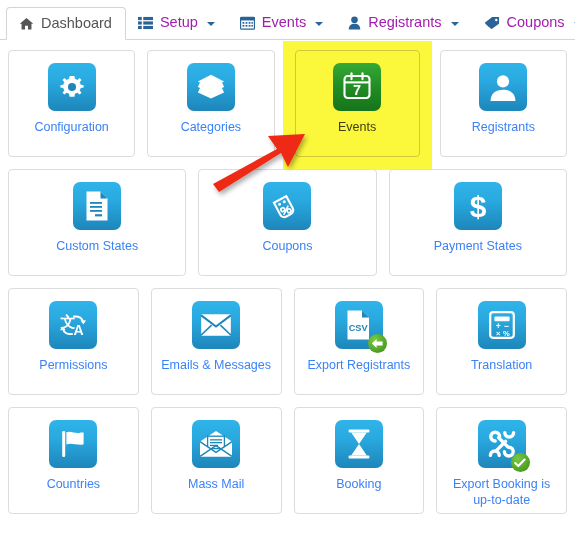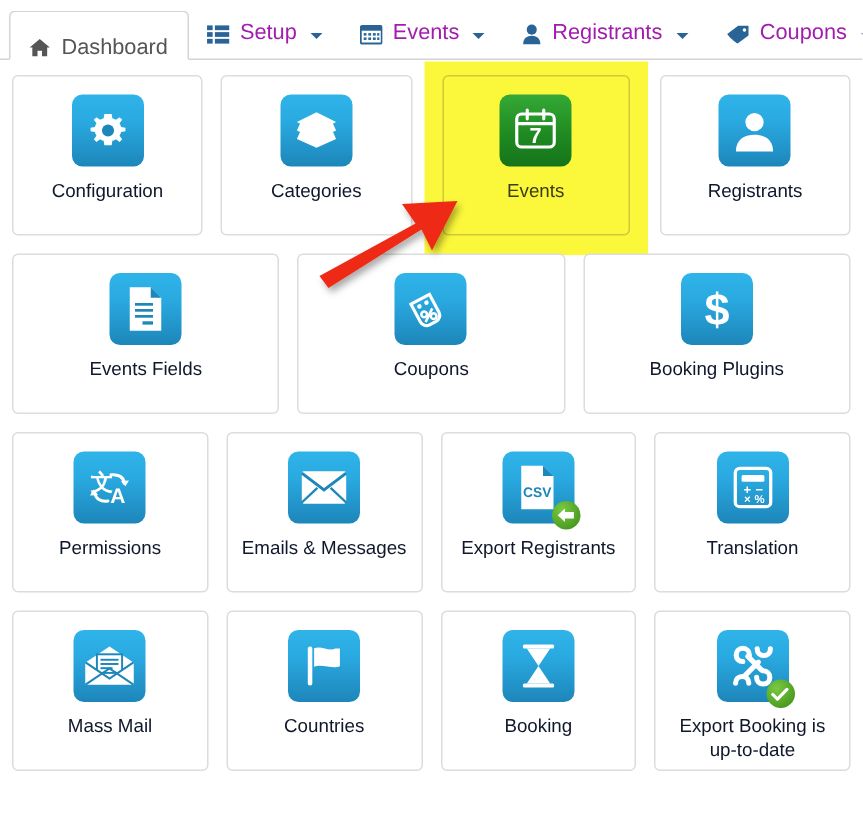--- a/index.html
+++ b/index.html
@@ -35,21 +35,20 @@
     text-decoration: none;
   }
   .nav-tab.active {
     color: #555555;
     background: #ffffff;
     border: 1px solid #d4d4d4;
     border-bottom-color: #ffffff;
     border-radius: 4px 4px 0 0;
     margin-bottom: -1px;
     z-index: 3;
-    align-items: flex-end;
   }
   .nav-tab .lbl { line-height: 1; }
   .caret {
     width: 0; height: 0;
     border-left: 4px solid transparent;
     border-right: 4px solid transparent;
     border-top: 4px solid #2a6496;
     margin-left: 2px;
     margin-top: 2px;
   }
@@ -95,21 +94,21 @@
     background: linear-gradient(180deg, #2fb4e9 0%, #29a9e0 38%, #1d86ba 100%);
     display: flex; align-items: center; justify-content: center;
     position: relative;
   }
   .icon-box.green {
     background: linear-gradient(180deg, #35a935 0%, #1f8a22 55%, #16741a 100%);
   }
   .tile-label {
     margin-top: 9px;
     font-size: 12.5px;
-    color: #0f172a;
+    color: #3b82f6;
     text-align: center;
     line-height: 1.25;
     max-width: 110px;
   }
   .tile-hl-wrap .tile-label { color: #3d3d14; }
 
   .badge {
     position: absolute;
     right: -4px; bottom: -4px;
     width: 19px; height: 19px;
@@ -259,21 +258,21 @@
           <path d="M2.5 1.5 L16.5 1.5 L23.5 8.5 L23.5 30.5 L2.5 30.5 Z" fill="#ffffff"></path>
           <path d="M16.5 1.5 L16.5 8.5 L23.5 8.5 Z" fill="#1d86ba"></path>
           <g fill="#1d86ba">
             <rect x="6" y="12" width="12" height="1.8"></rect>
             <rect x="6" y="16" width="12" height="1.8"></rect>
             <rect x="6" y="20" width="12" height="1.8"></rect>
             <rect x="11" y="24.2" width="7" height="2.2"></rect>
           </g>
         </svg>
       </div>
-      <div class="tile-label">Events Fields</div>
+      <div class="tile-label">Custom States</div>
     </div>
 
 
     <div class="tile">
       <div class="icon-box">
         <svg width="32" height="32" viewBox="0 0 32 32">
           <g transform="rotate(-28 16 16)">
             <path d="M6 7 L20 7 L20 20.5 C20 23 18 25 15.5 25 L10.5 25 C8 25 6 23 6 20.5 Z" fill="none" stroke="#ffffff" stroke-width="2.1"></path>
             <circle cx="10.3" cy="11" r="1.5" fill="#ffffff"></circle>
             <circle cx="15.6" cy="11" r="1.5" fill="#ffffff"></circle>
@@ -285,21 +284,21 @@
       </div>
       <div class="tile-label">Coupons</div>
     </div>
 
     <div class="tile">
       <div class="icon-box">
         <svg width="32" height="34" viewBox="0 0 32 34">
           <text x="16" y="27.5" font-family="&quot;Liberation Sans&quot;, sans-serif" font-size="30" font-weight="bold" fill="#ffffff" text-anchor="middle">$</text>
         </svg>
       </div>
-      <div class="tile-label">Booking Plugins</div>
+      <div class="tile-label">Payment States</div>
     </div>
   </div>
 
   <div class="row">
 
     <div class="tile">
       <div class="icon-box">
         <svg width="32" height="32" viewBox="0 0 32 32">
           <text x="11" y="17.5" font-family="&quot;Liberation Sans&quot;, sans-serif" font-size="15" font-weight="bold" fill="#ffffff" text-anchor="middle">文</text>
           <text x="21.5" y="26" font-family="&quot;Liberation Sans&quot;, sans-serif" font-size="14" font-weight="bold" fill="#ffffff" text-anchor="middle">A</text>
@@ -349,20 +348,30 @@
           <text x="18.2" y="19.4" font-family="&quot;Liberation Sans&quot;, sans-serif" font-size="8.6" font-weight="bold" fill="#ffffff" text-anchor="middle">−</text>
           <text x="10.2" y="25.6" font-family="&quot;Liberation Sans&quot;, sans-serif" font-size="7.6" font-weight="bold" fill="#ffffff" text-anchor="middle">×</text>
           <text x="18.4" y="25.6" font-family="&quot;Liberation Sans&quot;, sans-serif" font-size="7.6" font-weight="bold" fill="#ffffff" text-anchor="middle">%</text>
         </svg>
       </div>
       <div class="tile-label">Translation</div>
     </div>
   </div>
 
   <div class="row">
+
+    <div class="tile">
+      <div class="icon-box">
+        <svg width="28" height="30" viewBox="0 0 28 30">
+          <rect x="3.2" y="2" width="3" height="26" rx="1.3" fill="#ffffff"></rect>
+          <path d="M7.4 3.2 C12 1.2 17 5.4 21.6 3.4 L24.6 3.4 L24.6 15.2 C20 17.4 12.4 13.2 7.4 15.6 Z" fill="#ffffff"></path>
+        </svg>
+      </div>
+      <div class="tile-label">Countries</div>
+    </div>
 
     <div class="tile">
       <div class="icon-box">
         <svg width="34" height="28" viewBox="0 0 34 28">
           <path d="M17 1 L33 11.6 L33 26.4 L1 26.4 L1 11.6 Z" fill="#ffffff"></path>
           <rect x="8.6" y="6.2" width="16.8" height="12.4" fill="#ffffff" stroke="#1d86ba" stroke-width="1.3"></rect>
           <g fill="#1d86ba">
             <rect x="11" y="9.2" width="12" height="1.3"></rect>
             <rect x="11" y="12" width="12" height="1.3"></rect>
             <rect x="11" y="14.8" width="8" height="1.3"></rect>
@@ -370,30 +379,20 @@
           <path d="M1 11.6 L17 22.4 L33 11.6 L33 26.4 L1 26.4 Z" fill="#ffffff"></path>
           <path d="M1 26.4 L17 15.6 L33 26.4" fill="none" stroke="#1d86ba" stroke-width="1.4"></path>
           <path d="M1 11.6 L17 22.4 L33 11.6" fill="none" stroke="#1d86ba" stroke-width="1.4"></path>
         </svg>
       </div>
       <div class="tile-label">Mass Mail</div>
     </div>
 
     <div class="tile">
       <div class="icon-box">
-        <svg width="28" height="30" viewBox="0 0 28 30">
-          <rect x="3.2" y="2" width="3" height="26" rx="1.3" fill="#ffffff"></rect>
-          <path d="M7.4 3.2 C12 1.2 17 5.4 21.6 3.4 L24.6 3.4 L24.6 15.2 C20 17.4 12.4 13.2 7.4 15.6 Z" fill="#ffffff"></path>
-        </svg>
-      </div>
-      <div class="tile-label">Countries</div>
-    </div>
-
-    <div class="tile">
-      <div class="icon-box">
         <svg width="26" height="32" viewBox="0 0 26 32">
           <rect x="2.6" y="1.6" width="20.8" height="2.8" rx="1" fill="#ffffff"></rect>
           <rect x="2.6" y="27.6" width="20.8" height="2.8" rx="1" fill="#ffffff"></rect>
           <path d="M5.2 4.4 L20.8 4.4 L13 16 Z" fill="#ffffff"></path>
           <path d="M13 16 L20.8 27.6 L5.2 27.6 Z" fill="#ffffff"></path>
         </svg>
       </div>
       <div class="tile-label">Booking</div>
     </div>
 

